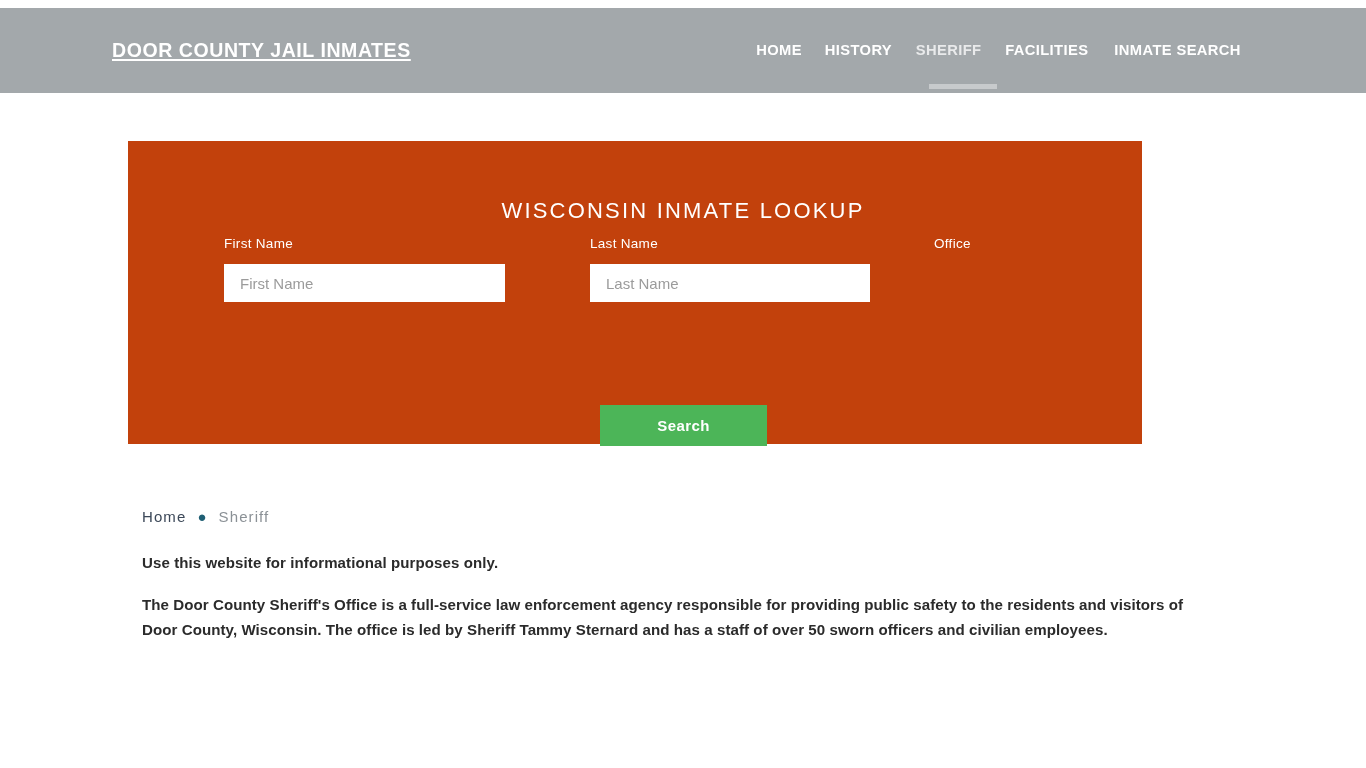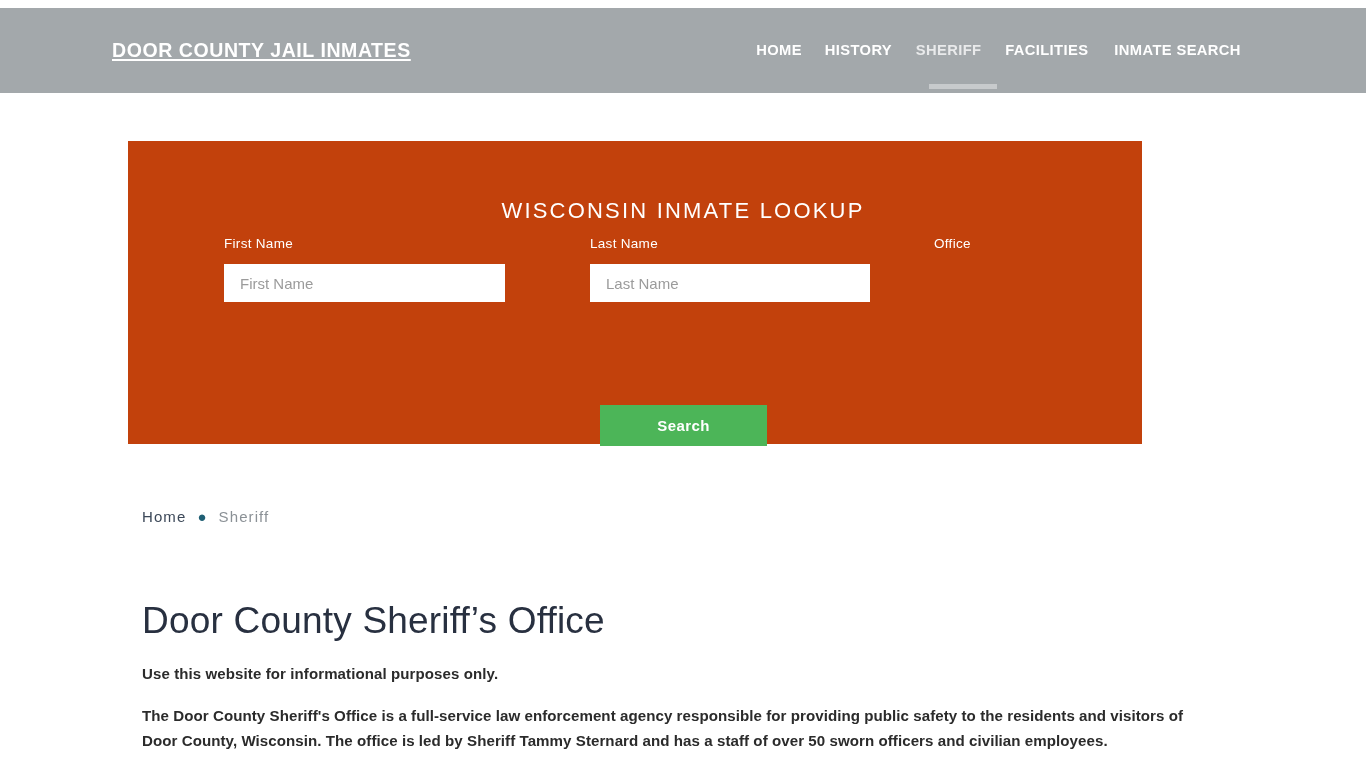--- a/index.html
+++ b/index.html
@@ -242,19 +242,18 @@
   <button class="search-button" type="button">Search</button>
 </section>
 
 <main class="content">
   <div class="breadcrumb">
     <a class="crumb-home" href="#">Home</a>
     <span class="crumb-sep">●</span>
     <span class="crumb-current">Sheriff</span>
   </div>
 
-  <h1 class="page-title">Door County Sheriff’s Office</h1>
 
   <p class="lede">Use this website for informational purposes only.</p>
 
   <p class="body-copy">The Door County Sheriff's Office is a full-service law enforcement agency responsible for providing public safety to the residents and visitors of Door County, Wisconsin. The office is led by Sheriff Tammy Sternard and has a staff of over 50 sworn officers and civilian employees.</p>
 
 </main>
 
 </body></html>

